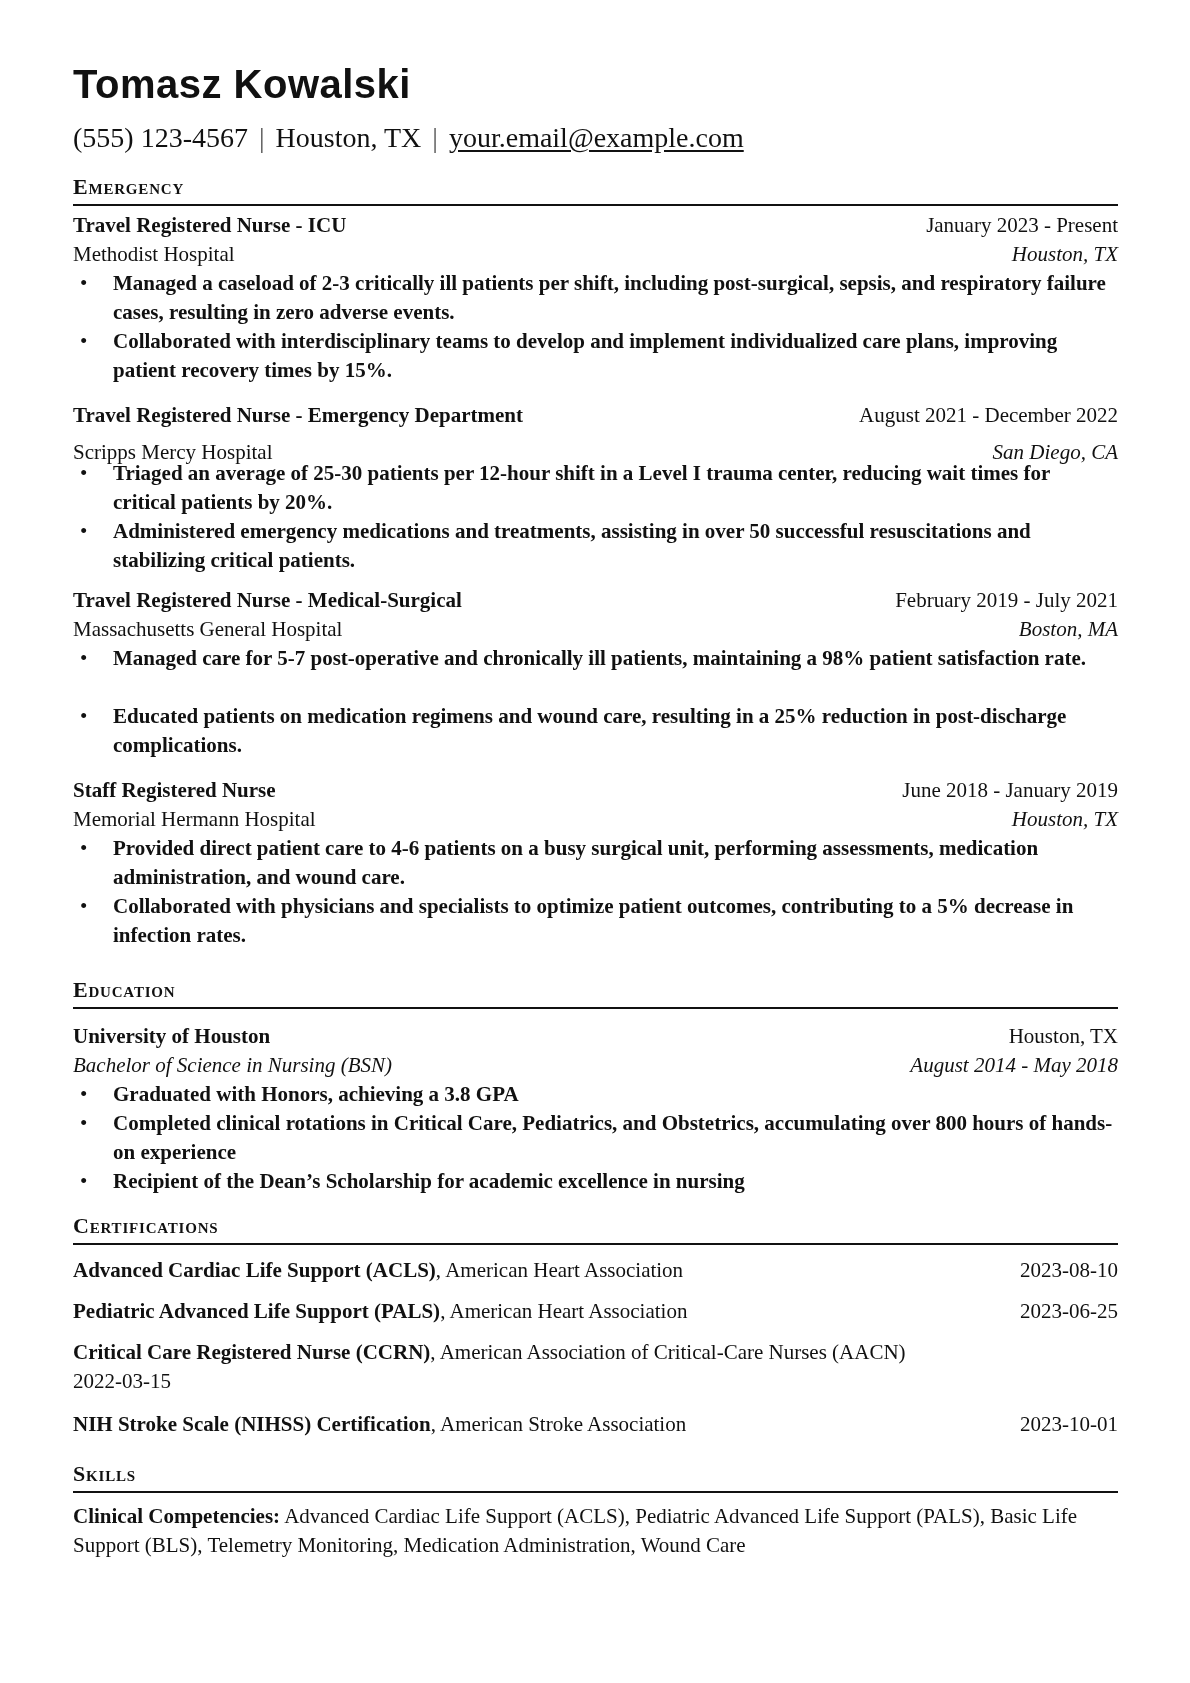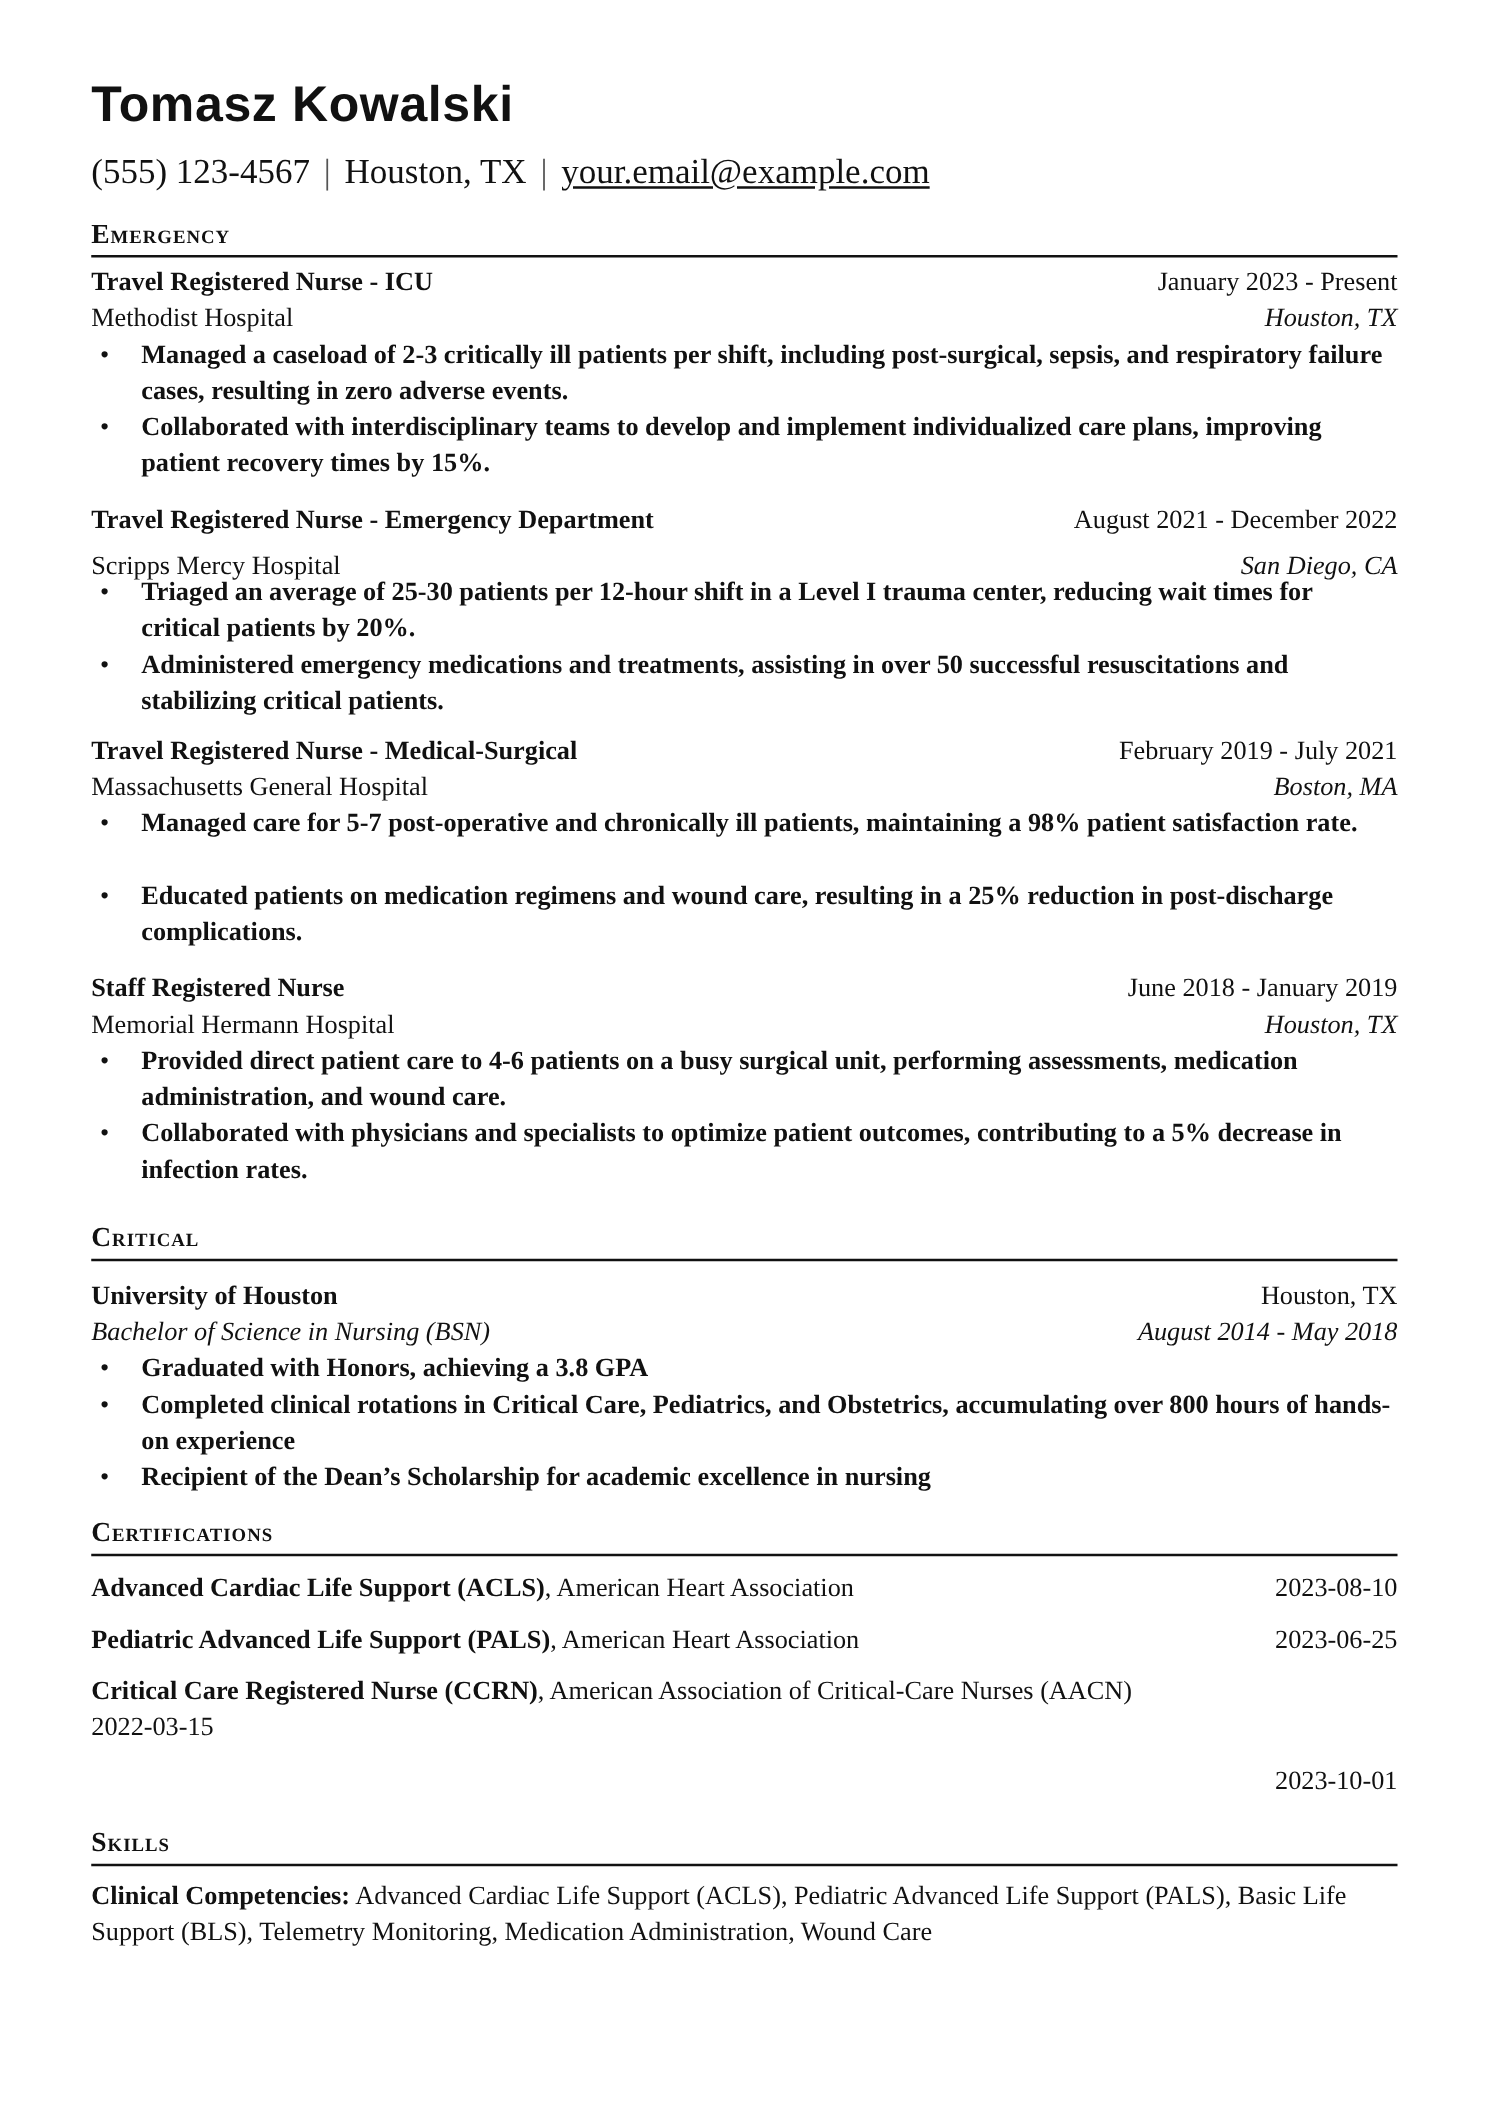--- a/index.html
+++ b/index.html
@@ -105,21 +105,21 @@
   <div class="bullet" style="top:834px">
       <span class="dot">•</span>
       <span class="txt">Provided direct patient care to 4-6 patients on a busy surgical unit, performing assessments, medication administration, and wound care.</span>
     </div>
   <div class="bullet" style="top:892px">
       <span class="dot">•</span>
       <span class="txt">Collaborated with physicians and specialists to optimize patient outcomes, contributing to a 5% decrease in infection rates.</span>
     </div>
 
   <div class="section" style="top:977px">
-    <div class="sec-title">Critical</div>
+    <div class="sec-title">Education</div>
     <div class="sec-rule"></div>
   </div>
   <div class="line" style="top:1022px">
     <span class="left b">University of Houston</span>
     <span class="right">Houston, TX</span>
   </div>
   <div class="line" style="top:1051px">
     <span class="left i">Bachelor of Science in Nursing (BSN)</span>
     <span class="right i">August 2014 - May 2018</span>
   </div>
@@ -148,20 +148,21 @@
     <span class="left"><span class="b">Pediatric Advanced Life Support (PALS)</span><span>, American Heart Association</span></span>
     <span class="right">2023-06-25</span>
   </div>
   <div class="line" style="top:1338px">
     <span class="left"><span class="b">Critical Care Registered Nurse (CCRN)</span><span>, American Association of Critical-Care Nurses (AACN)</span></span>
   </div>
   <div class="line" style="top:1367px">
     <span class="left">2022-03-15</span>
   </div>
   <div class="line" style="top:1410px">
+    <span class="left"><span class="b">NIH Stroke Scale (NIHSS) Certification</span><span>, American Stroke Association</span></span>
     <span class="right">2023-10-01</span>
   </div>
 
   <div class="section" style="top:1461px">
     <div class="sec-title">Skills</div>
     <div class="sec-rule"></div>
   </div>
   <div class="bullet" style="top:1502px">
     <span style="display:block; width:1045px; white-space:normal;"><span class="b">Clinical Competencies:</span><span> Advanced Cardiac Life Support (ACLS), Pediatric Advanced Life Support (PALS), Basic Life Support (BLS), Telemetry Monitoring, Medication Administration, Wound Care</span></span>
   </div>

